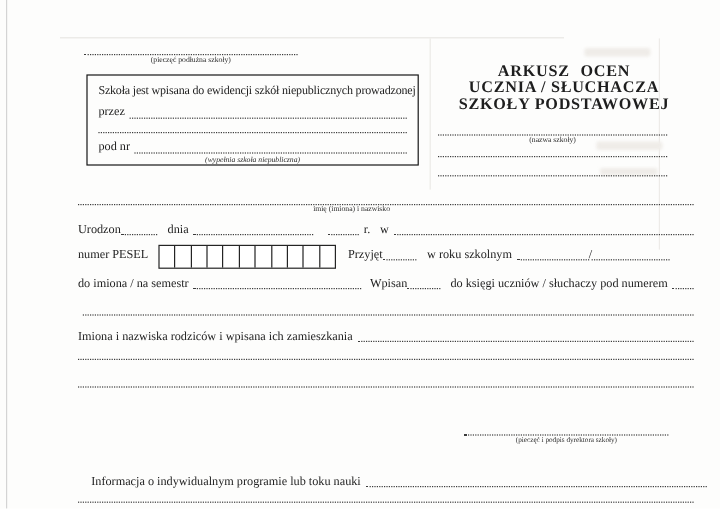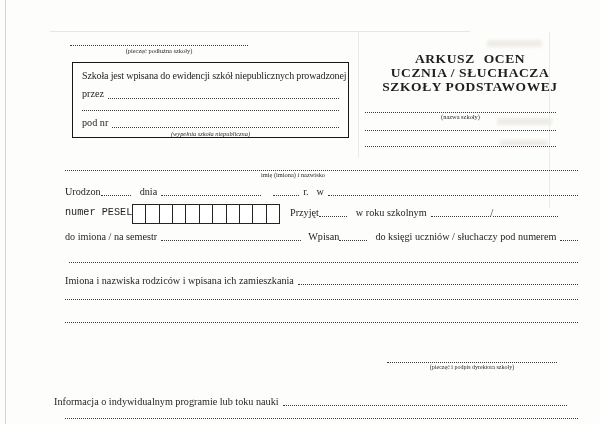--- a/index.html
+++ b/index.html
@@ -93,21 +93,21 @@
     <span class="lbl">Urodzon</span>
     <span class="dots-fixed" style="width:30px;"></span>
     <span class="lbl" style="margin-left:9px;">dnia</span>
     <span class="dots-fixed" style="width:100px;margin-left:4px;"></span>
     <span class="dots-fixed" style="width:26px;margin-left:12px;"></span>
     <span class="lbl" style="margin-left:4px;">r.</span>
     <span class="lbl" style="margin-left:8px;">w</span>
     <span class="dots" style="margin-left:4px;"></span>
   </div>
 
-  <div class="abs lbl" style="left:65px;top:208px;font-family:Liberation Mono, monospace;">numer PESEL</div>
+  <div class="abs lbl" style="left:65px;top:208px;">numer PESEL</div>
   <div id="pesel-boxes" class="abs">
       <div class="pesel-cell"></div>
       <div class="pesel-cell"></div>
       <div class="pesel-cell"></div>
       <div class="pesel-cell"></div>
       <div class="pesel-cell"></div>
       <div class="pesel-cell"></div>
       <div class="pesel-cell"></div>
       <div class="pesel-cell"></div>
       <div class="pesel-cell"></div>
@@ -142,19 +142,19 @@
   </div>
 
   <div class="abs dotline" style="left:65px;top:291px;width:513px;height:8px;"></div>
   <div class="abs dotline" style="left:65px;top:314px;width:513px;height:8px;"></div>
 
   <div class="abs" style="left:387px;top:354px;width:170px;">
     <div class="dotline" style="height:8px;"></div>
     <div class="caption" style="font-size:6px;margin-top:1px;">(pieczęć i podpis dyrektora szkoły)</div>
   </div>
 
-  <div class="abs frow" style="left:54px;top:394px;width:513px;">
+  <div class="abs frow" style="left:76px;top:394px;width:513px;">
     <span class="lbl">Informacja o indywidualnym programie lub toku nauki</span>
     <span class="dots" style="margin-left:4px;"></span>
   </div>
   <div class="abs dotline" style="left:65px;top:410px;width:513px;height:8px;"></div>
 
 </div>
 
 </body></html>

